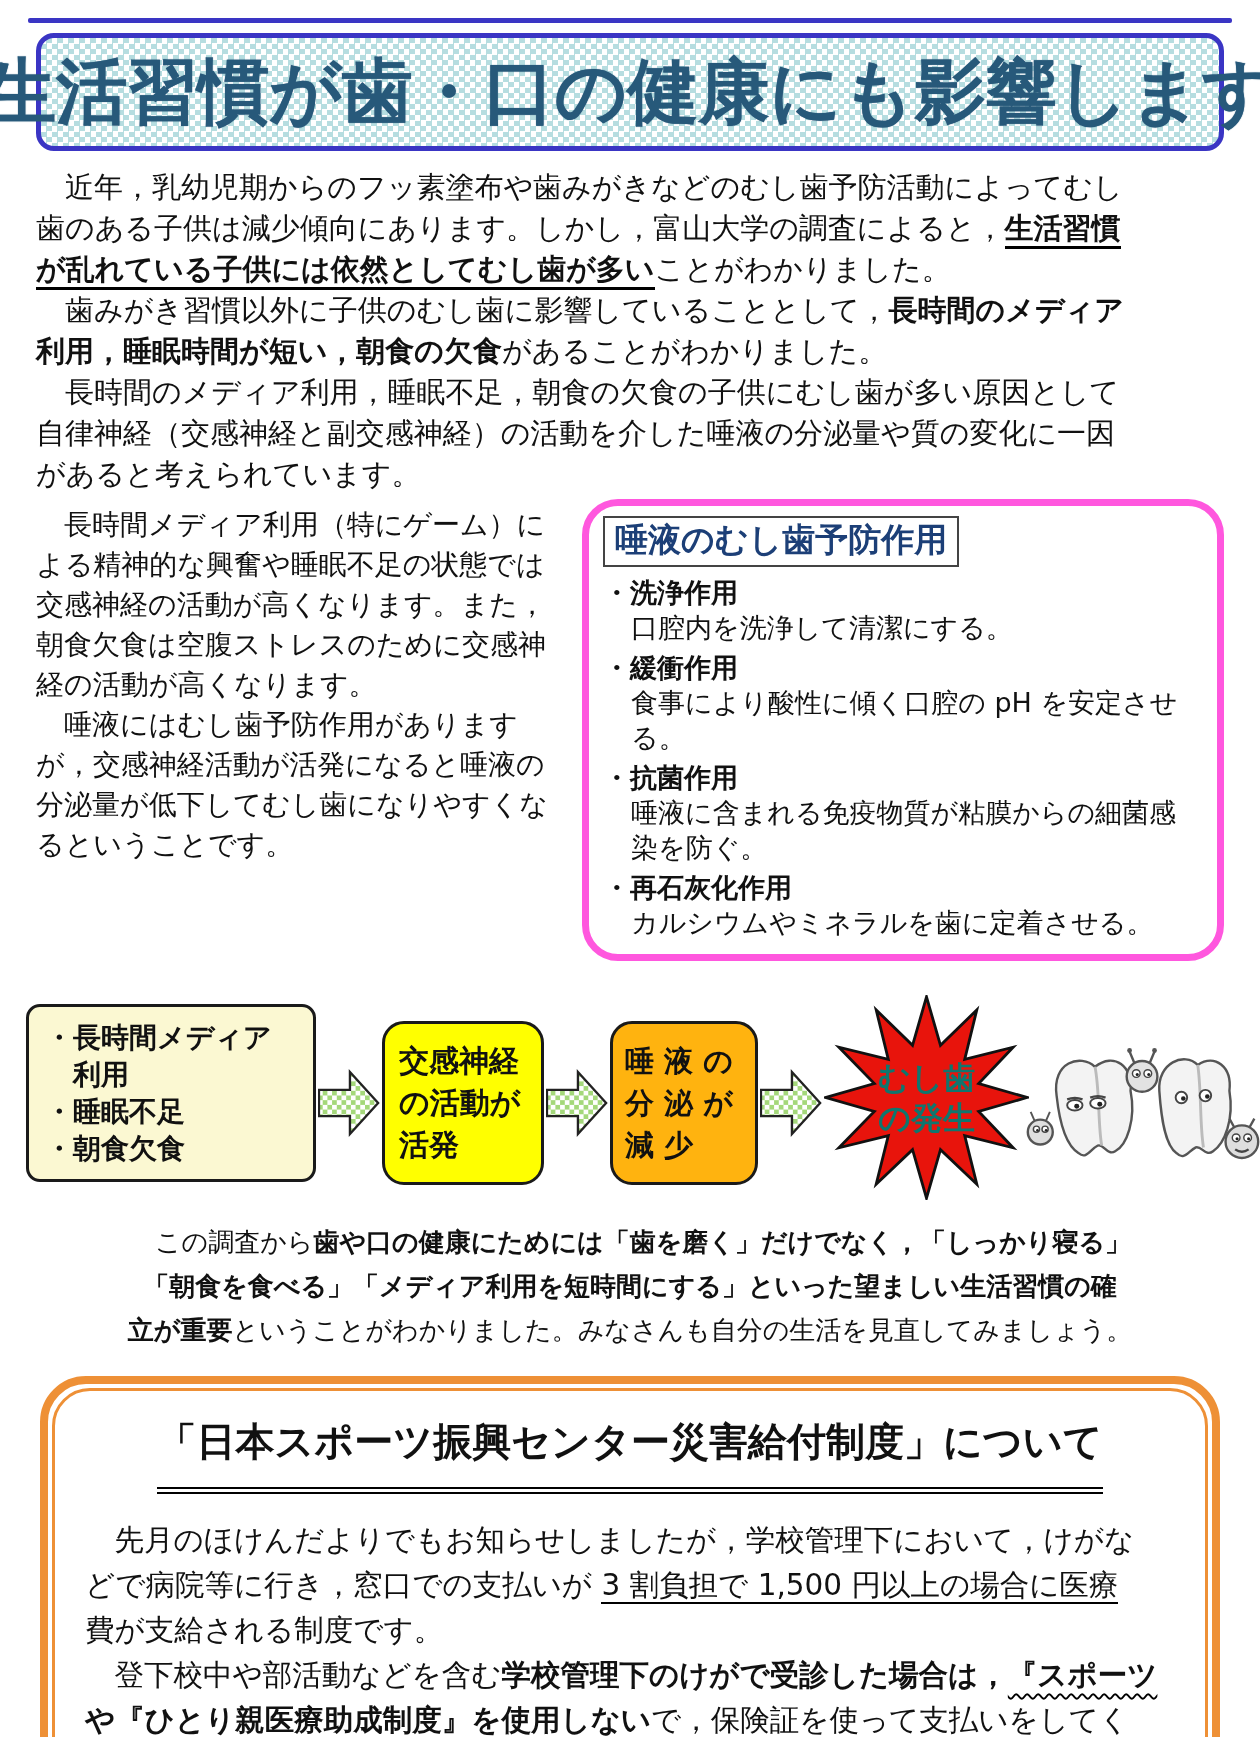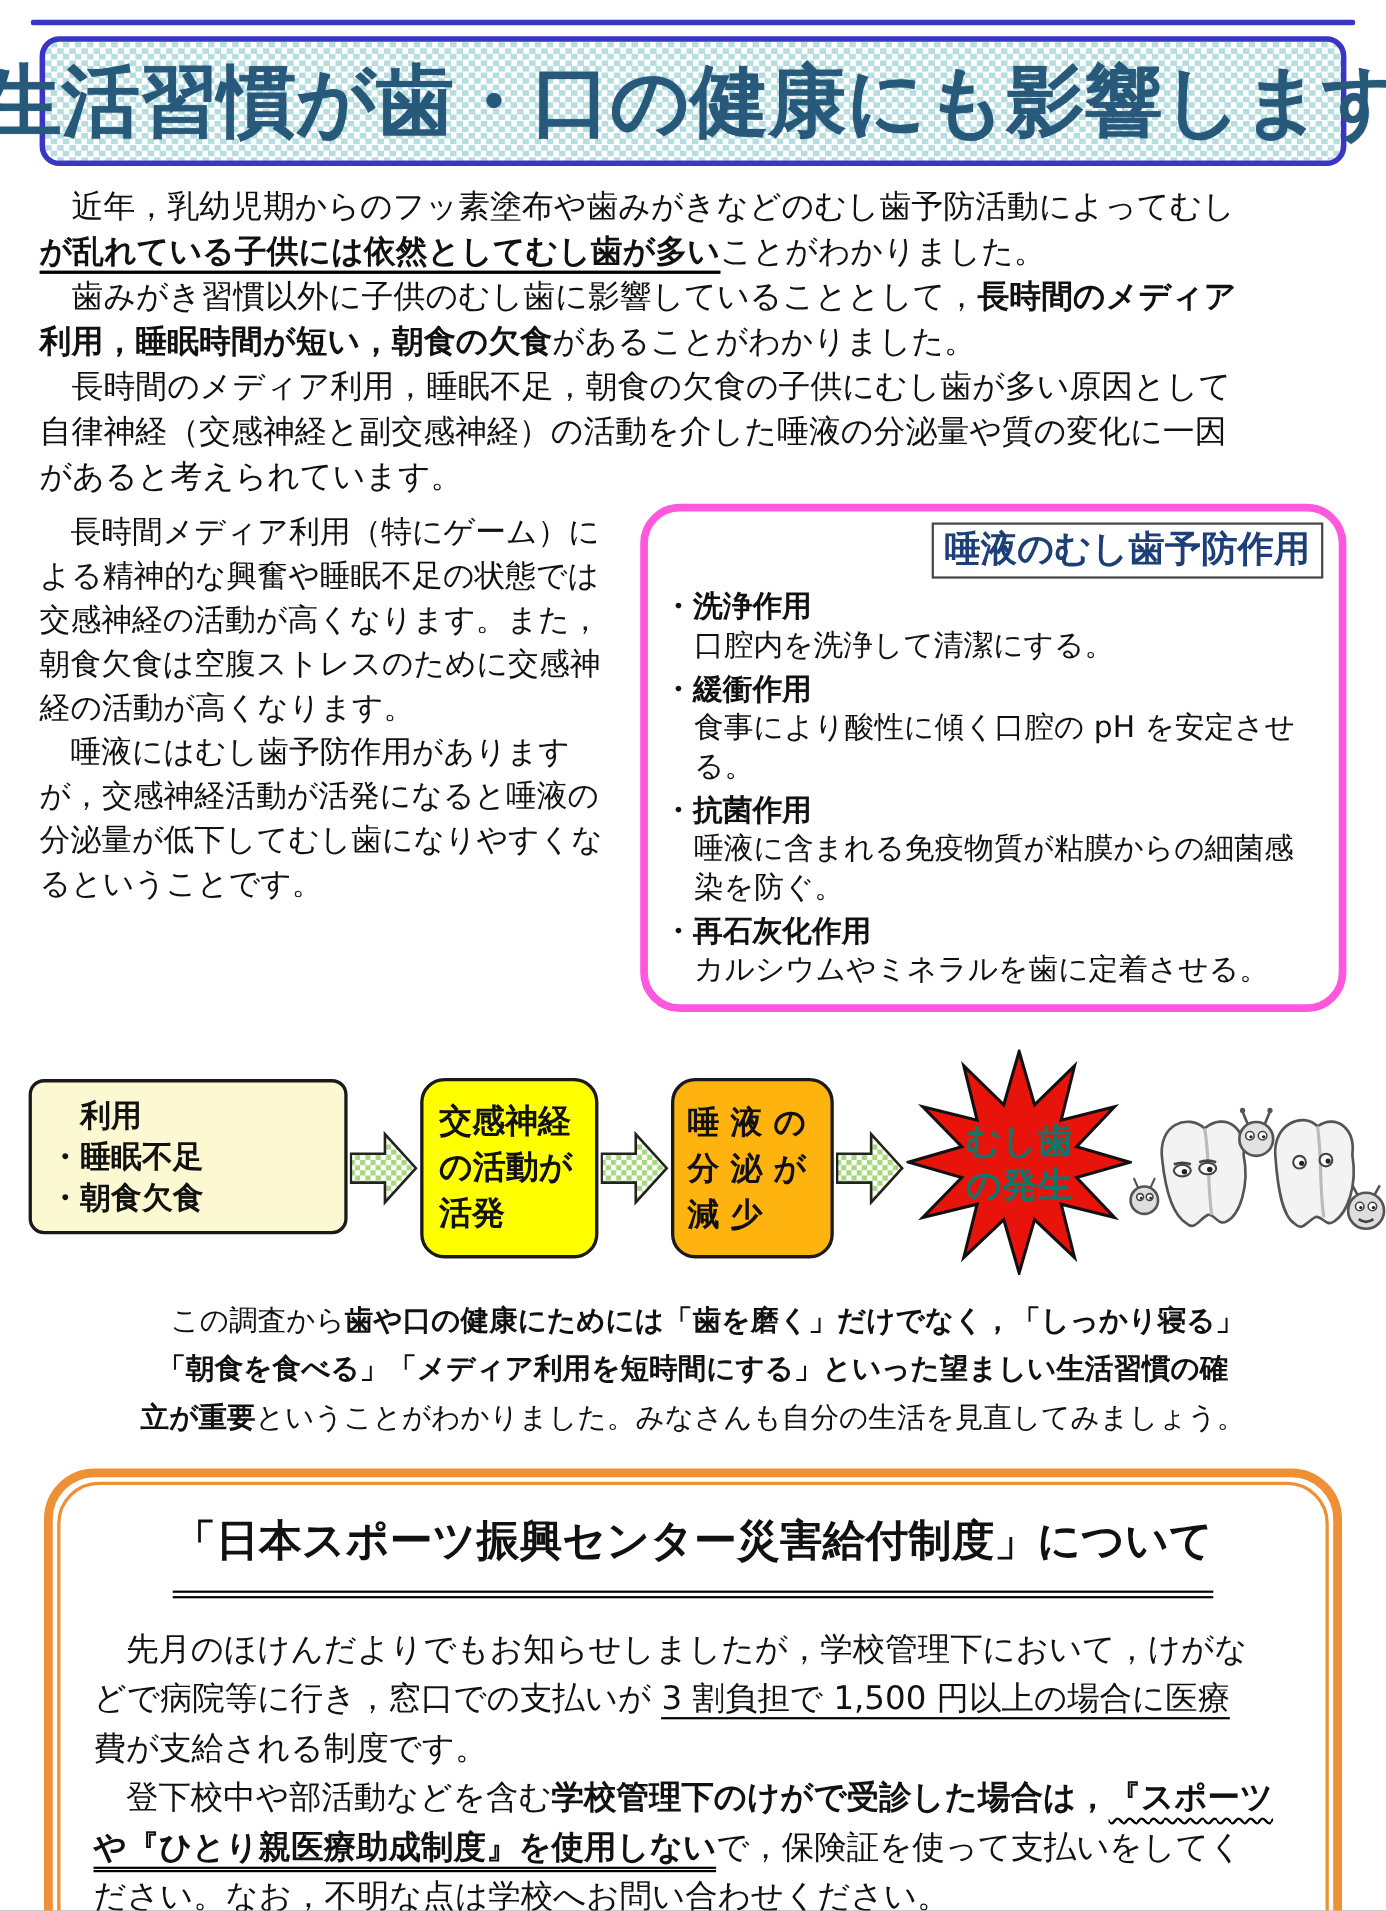--- a/index.html
+++ b/index.html
@@ -30,21 +30,21 @@
   .b{font-weight:800;}
   .bu{font-weight:800;border-bottom:3px solid #000;padding-bottom:1px;}
   .midrow{display:flex;margin:4px 36px 0 36px;}
   .leftcol{width:540px;font-size:28px;line-height:40px;padding-top:6px;flex:none;}
   
   .saliva{
     flex:1;margin-left:6px;align-self:flex-start;
     border:7px solid #ff57de;border-radius:36px;
     padding:8px 14px 14px 14px;background:#fff;
   }
-  .s-title-wrap{text-align:right;margin:2px 0 8px 0;}
+  .s-title-wrap{text-align:left;margin:2px 0 8px 0;}
   .s-title{
     display:inline-block;border:2px solid #444;padding:0 10px 2px 10px;
     font-size:33px;font-weight:800;color:#1c3f77;
   }
   .s-item{display:flex;margin-top:5px;flex-direction:column;}
   .s-label{font-weight:800;font-size:27px;white-space:nowrap;margin-right:12px;line-height:35px;}
   .s-text{font-size:27px;line-height:35px;margin-left:28px;}
   
   .flow{display:flex;align-items:center;margin:24px 26px 0 26px;}
   .fbox{border:3px solid #1a1a1a;font-weight:800;flex:none;}
@@ -101,20 +101,21 @@
 <div class="page">
 
   <div class="top-rule"></div>
 
   <div class="banner">
     <span class="banner-title">生活習慣が歯・口の健康にも影響します</span>
   </div>
 
   <div class="intro">
     <div class="tl"><span>　近年，乳幼児期からのフッ素塗布や歯みがきなどのむし歯予防活動によってむし</span></div>
+    <div class="tl"><span>歯のある子供は減少傾向にあります。しかし，富山大学の調査によると，</span><span class="bu">生活習慣</span></div>
     <div class="tl"><span class="bu">が乱れている子供には依然としてむし歯が多い</span><span>ことがわかりました。</span></div>
     <div class="tl"><span>　歯みがき習慣以外に子供のむし歯に影響していることとして，</span><span class="b">長時間のメディア</span></div>
     <div class="tl"><span class="b">利用，睡眠時間が短い，朝食の欠食</span><span>があることがわかりました。</span></div>
     <div class="tl"><span>　長時間のメディア利用，睡眠不足，朝食の欠食の子供にむし歯が多い原因として</span></div>
     <div class="tl"><span>自律神経（交感神経と副交感神経）の活動を介した唾液の分泌量や質の変化に一因</span></div>
     <div class="tl"><span>があると考えられています。</span></div>
   </div>
 
   <div class="midrow">
     <div class="leftcol">
@@ -147,20 +148,21 @@
       </div>
       <div class="s-item">
         <span class="s-label">・再石灰化作用</span>
         <span class="s-text">カルシウムやミネラルを歯に定着させる。</span>
       </div>
     </div>
   </div>
 
   <div class="flow">
     <div class="fbox causes">
+      <div>・長時間メディア</div>
       <div>　利用</div>
       <div>・睡眠不足</div>
       <div>・朝食欠食</div>
     </div>
     <svg class="arrow" width="62" height="72" viewBox="0 0 66 76">
       <polygon points="1,24 34,24 34,5 64,38 34,71 34,52 1,52" fill="url(#chk)" stroke="#222" stroke-width="2.5"></polygon>
     </svg>
     <div class="fbox step2">
       <div>交感神経</div>
       <div>の活動が</div>

